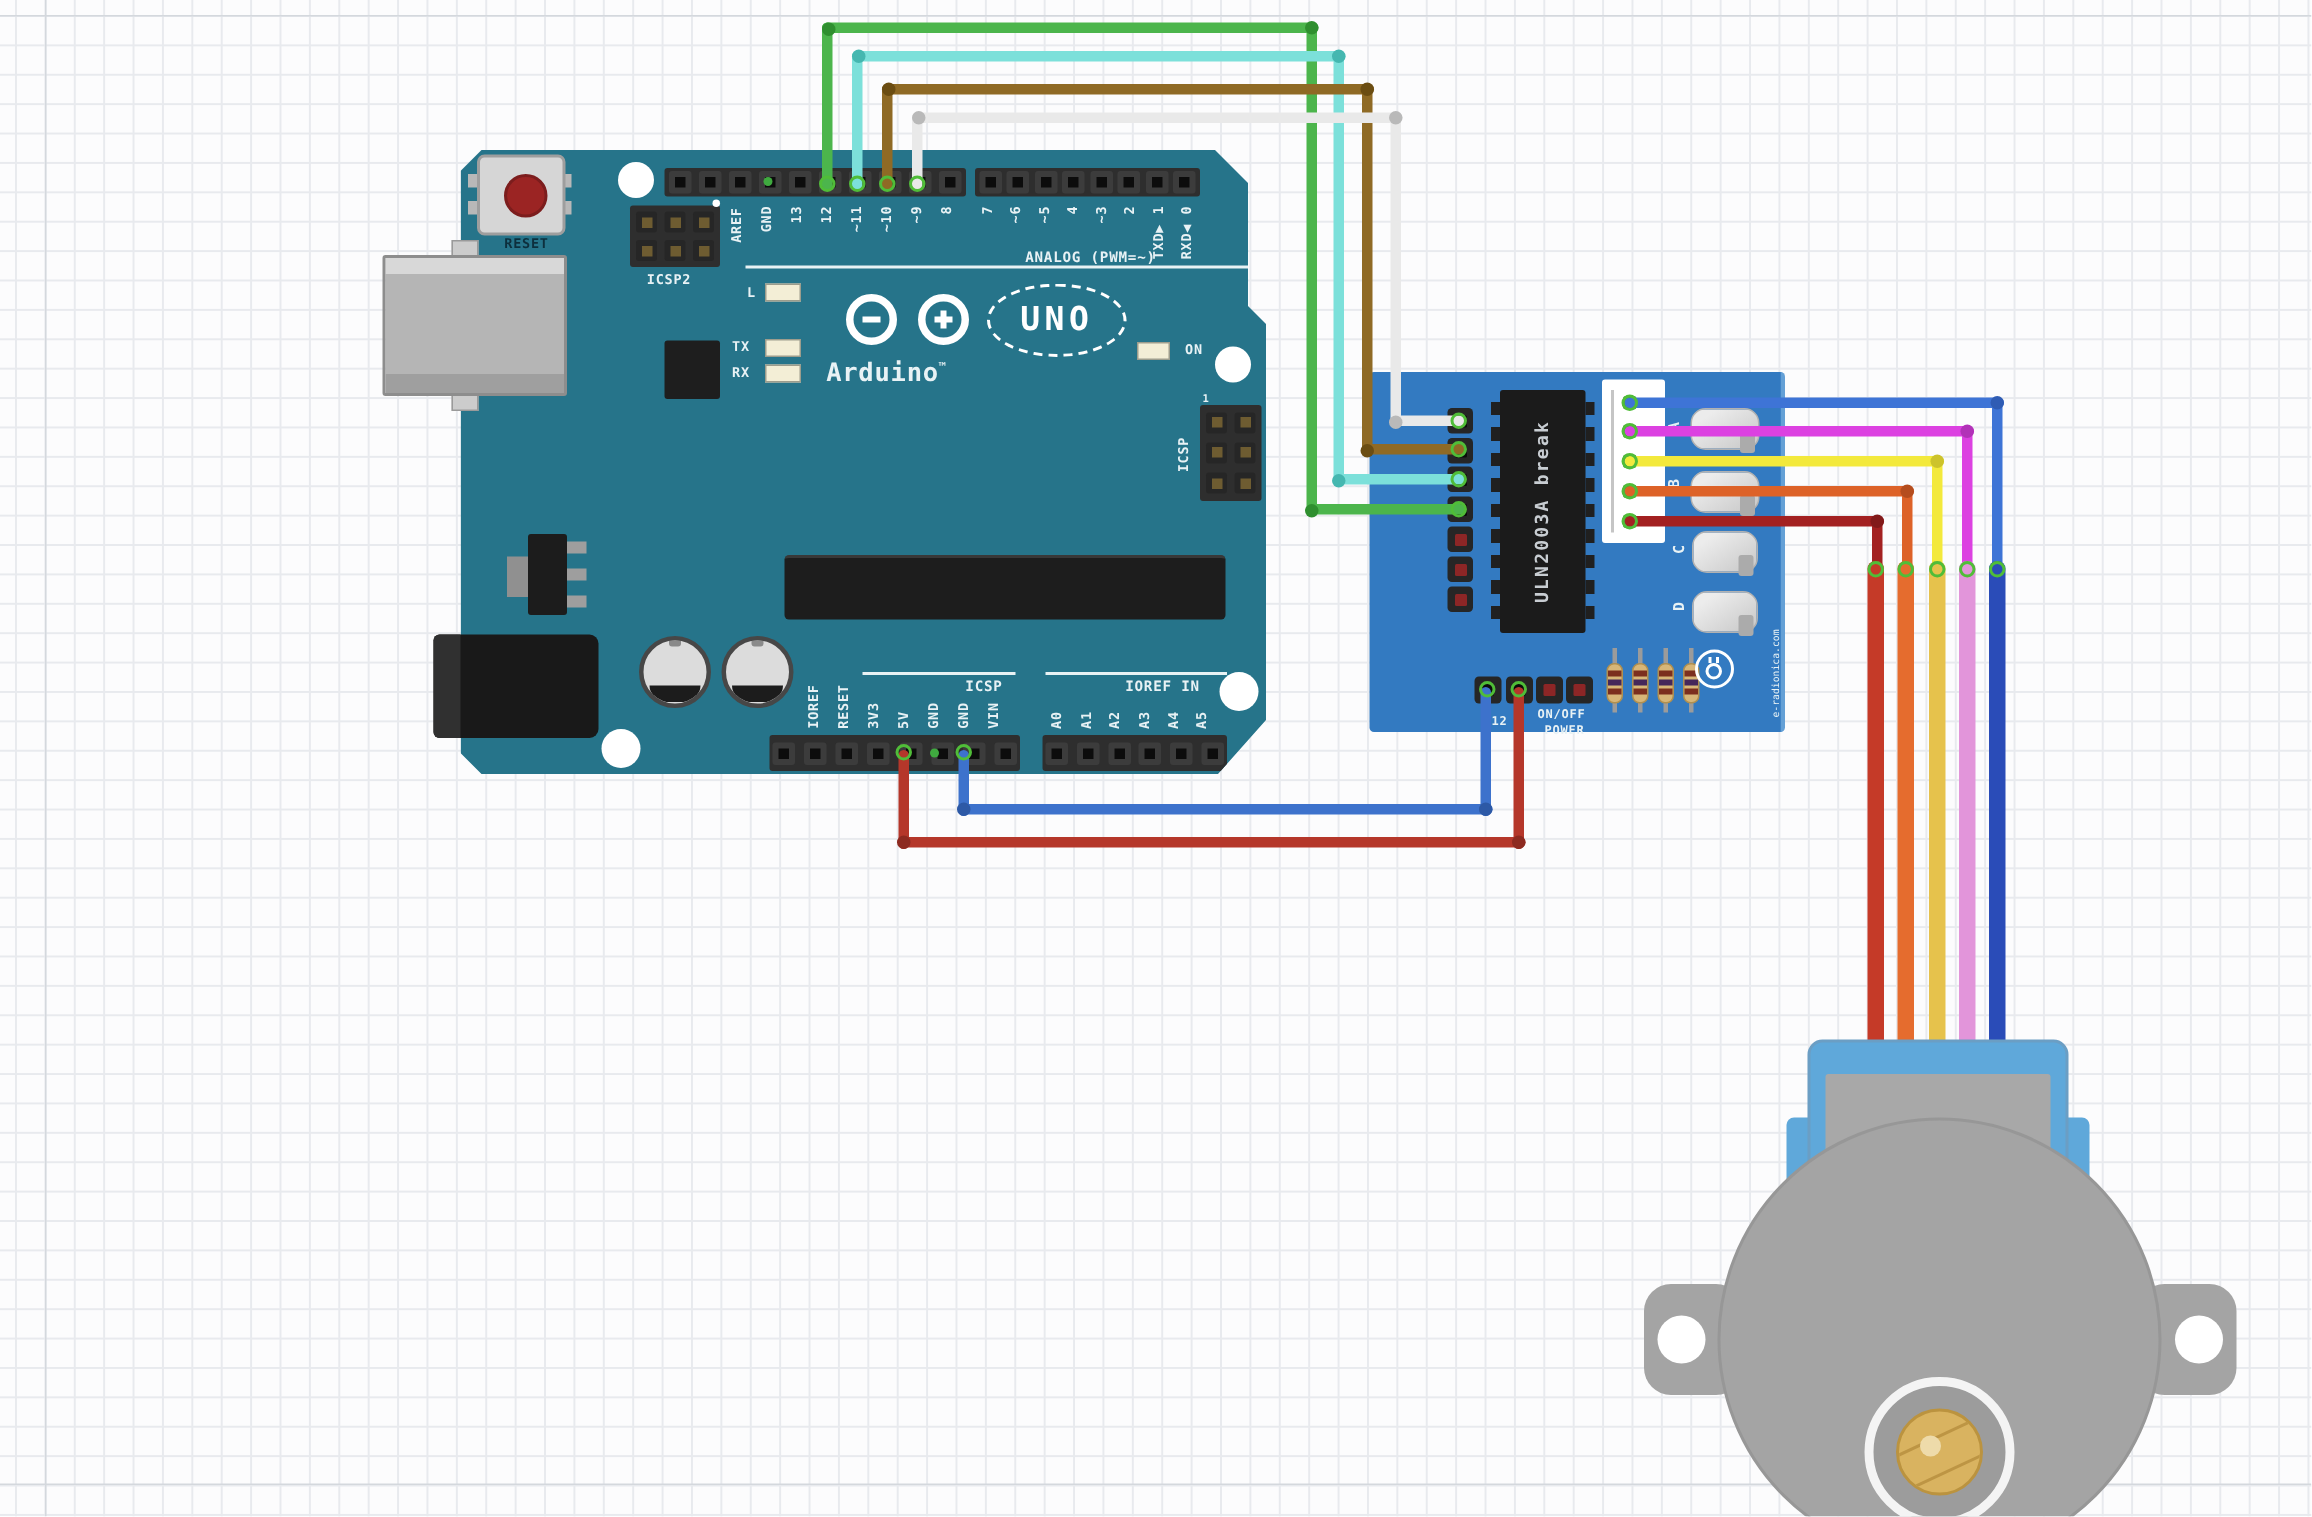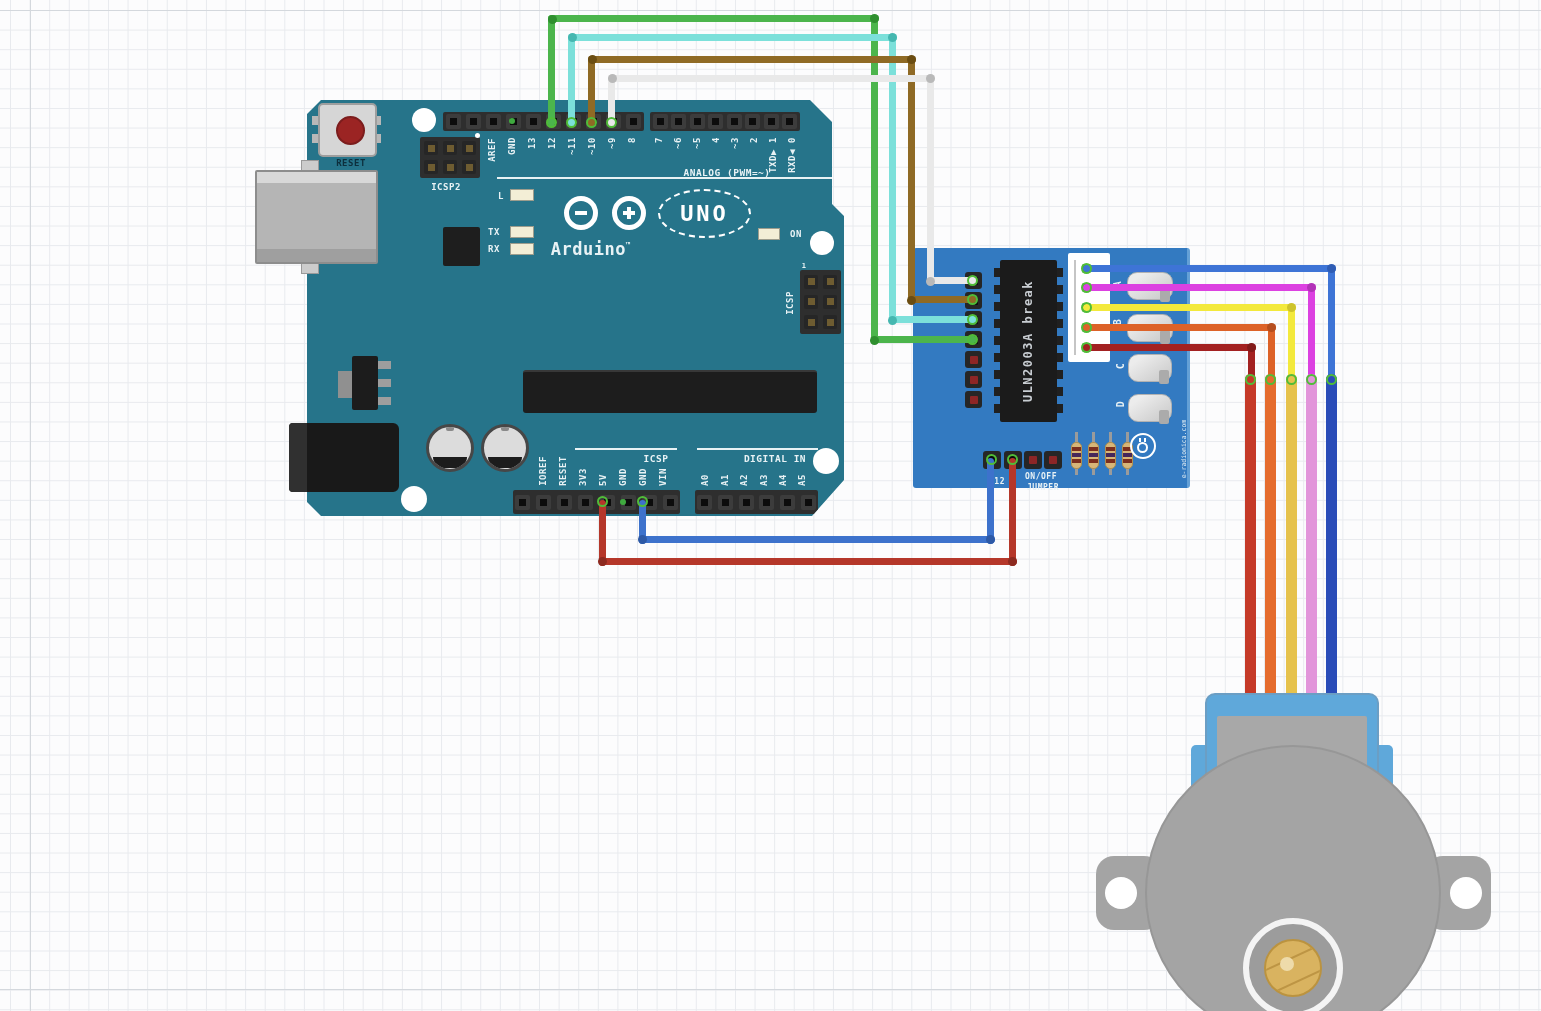--- a/index.html
+++ b/index.html
@@ -201,21 +201,21 @@
         <div class="pin"></div>
         <div class="pin"></div>
         <div class="pin"></div>
         <div class="pin"></div>
         <div class="pin"></div>
     </div>
 
     <div class="silkline" style="left:268px;top:348px;width:102px"></div>
     <div class="hlabel" style="left:349px;top:358px;font-size:9.5px">ICSP</div>
     <div class="silkline" style="left:390px;top:348px;width:121px"></div>
-    <div class="hlabel" style="left:468px;top:358px;font-size:9.5px">DIGITAL IN</div>
+    <div class="hlabel" style="left:468px;top:358px;font-size:9.5px">IOREF IN</div>
 
     <div class="vlabel" style="left:236px;top:371px">IOREF</div>
     <div class="vlabel" style="left:256px;top:371px">RESET</div>
     <div class="vlabel" style="left:276px;top:377px">3V3</div>
     <div class="vlabel" style="left:296px;top:380px">5V</div>
     <div class="vlabel" style="left:316px;top:377px">GND</div>
     <div class="vlabel" style="left:336px;top:377px">GND</div>
     <div class="vlabel" style="left:356px;top:377px">VIN</div>
     <div class="vlabel" style="left:398px;top:380px">A0</div>
     <div class="vlabel" style="left:418px;top:380px">A1</div>
@@ -295,21 +295,21 @@
       <div class="abs" style="left:12px;top:3px;width:2px;height:4px;background:#fff"></div>
     </div>
     <div class="vlabel" style="left:271px;top:201px;font-size:6.5px;font-weight:normal;letter-spacing:0">e-radionica.com</div>
 
     <div class="bpin" style="left:70px;top:203px;width:18px;height:18px"></div>
     <div class="bpin" style="left:91px;top:203px;width:18px;height:18px"></div>
     <div class="bpin red" style="left:111px;top:203px;width:18px;height:18px"></div>
     <div class="bpin red" style="left:131px;top:203px;width:18px;height:18px"></div>
     <div class="hlabel" style="left:84px;top:233px;font-size:8px">-12</div>
     <div class="hlabel" style="left:128px;top:228px;font-size:8px">ON/OFF</div>
-    <div class="hlabel" style="left:130px;top:239px;font-size:8px">JUMPER</div>
+    <div class="hlabel" style="left:130px;top:239px;font-size:8px">POWER</div>
   </div>
 
   <div class="wseg" style="left: 548px; top: 15px; width: 7px; height: 112px; background-color: rgb(76, 181, 76);"></div>
   <div class="wseg" style="left: 548px; top: 15px; width: 331px; height: 7px; background-color: rgb(76, 181, 76);"></div>
   <div class="wseg" style="left: 871px; top: 15px; width: 7px; height: 329px; background-color: rgb(76, 181, 76);"></div>
   <div class="wseg" style="left: 871px; top: 336px; width: 106px; height: 7px; background-color: rgb(76, 181, 76);"></div>
 
   <div class="wseg" style="left: 568px; top: 34px; width: 7px; height: 93px; background-color: rgb(124, 224, 218);"></div>
   <div class="wseg" style="left: 568px; top: 34px; width: 329px; height: 7px; background-color: rgb(124, 224, 218);"></div>
   <div class="wseg" style="left: 889px; top: 34px; width: 7px; height: 290px; background-color: rgb(124, 224, 218);"></div>

